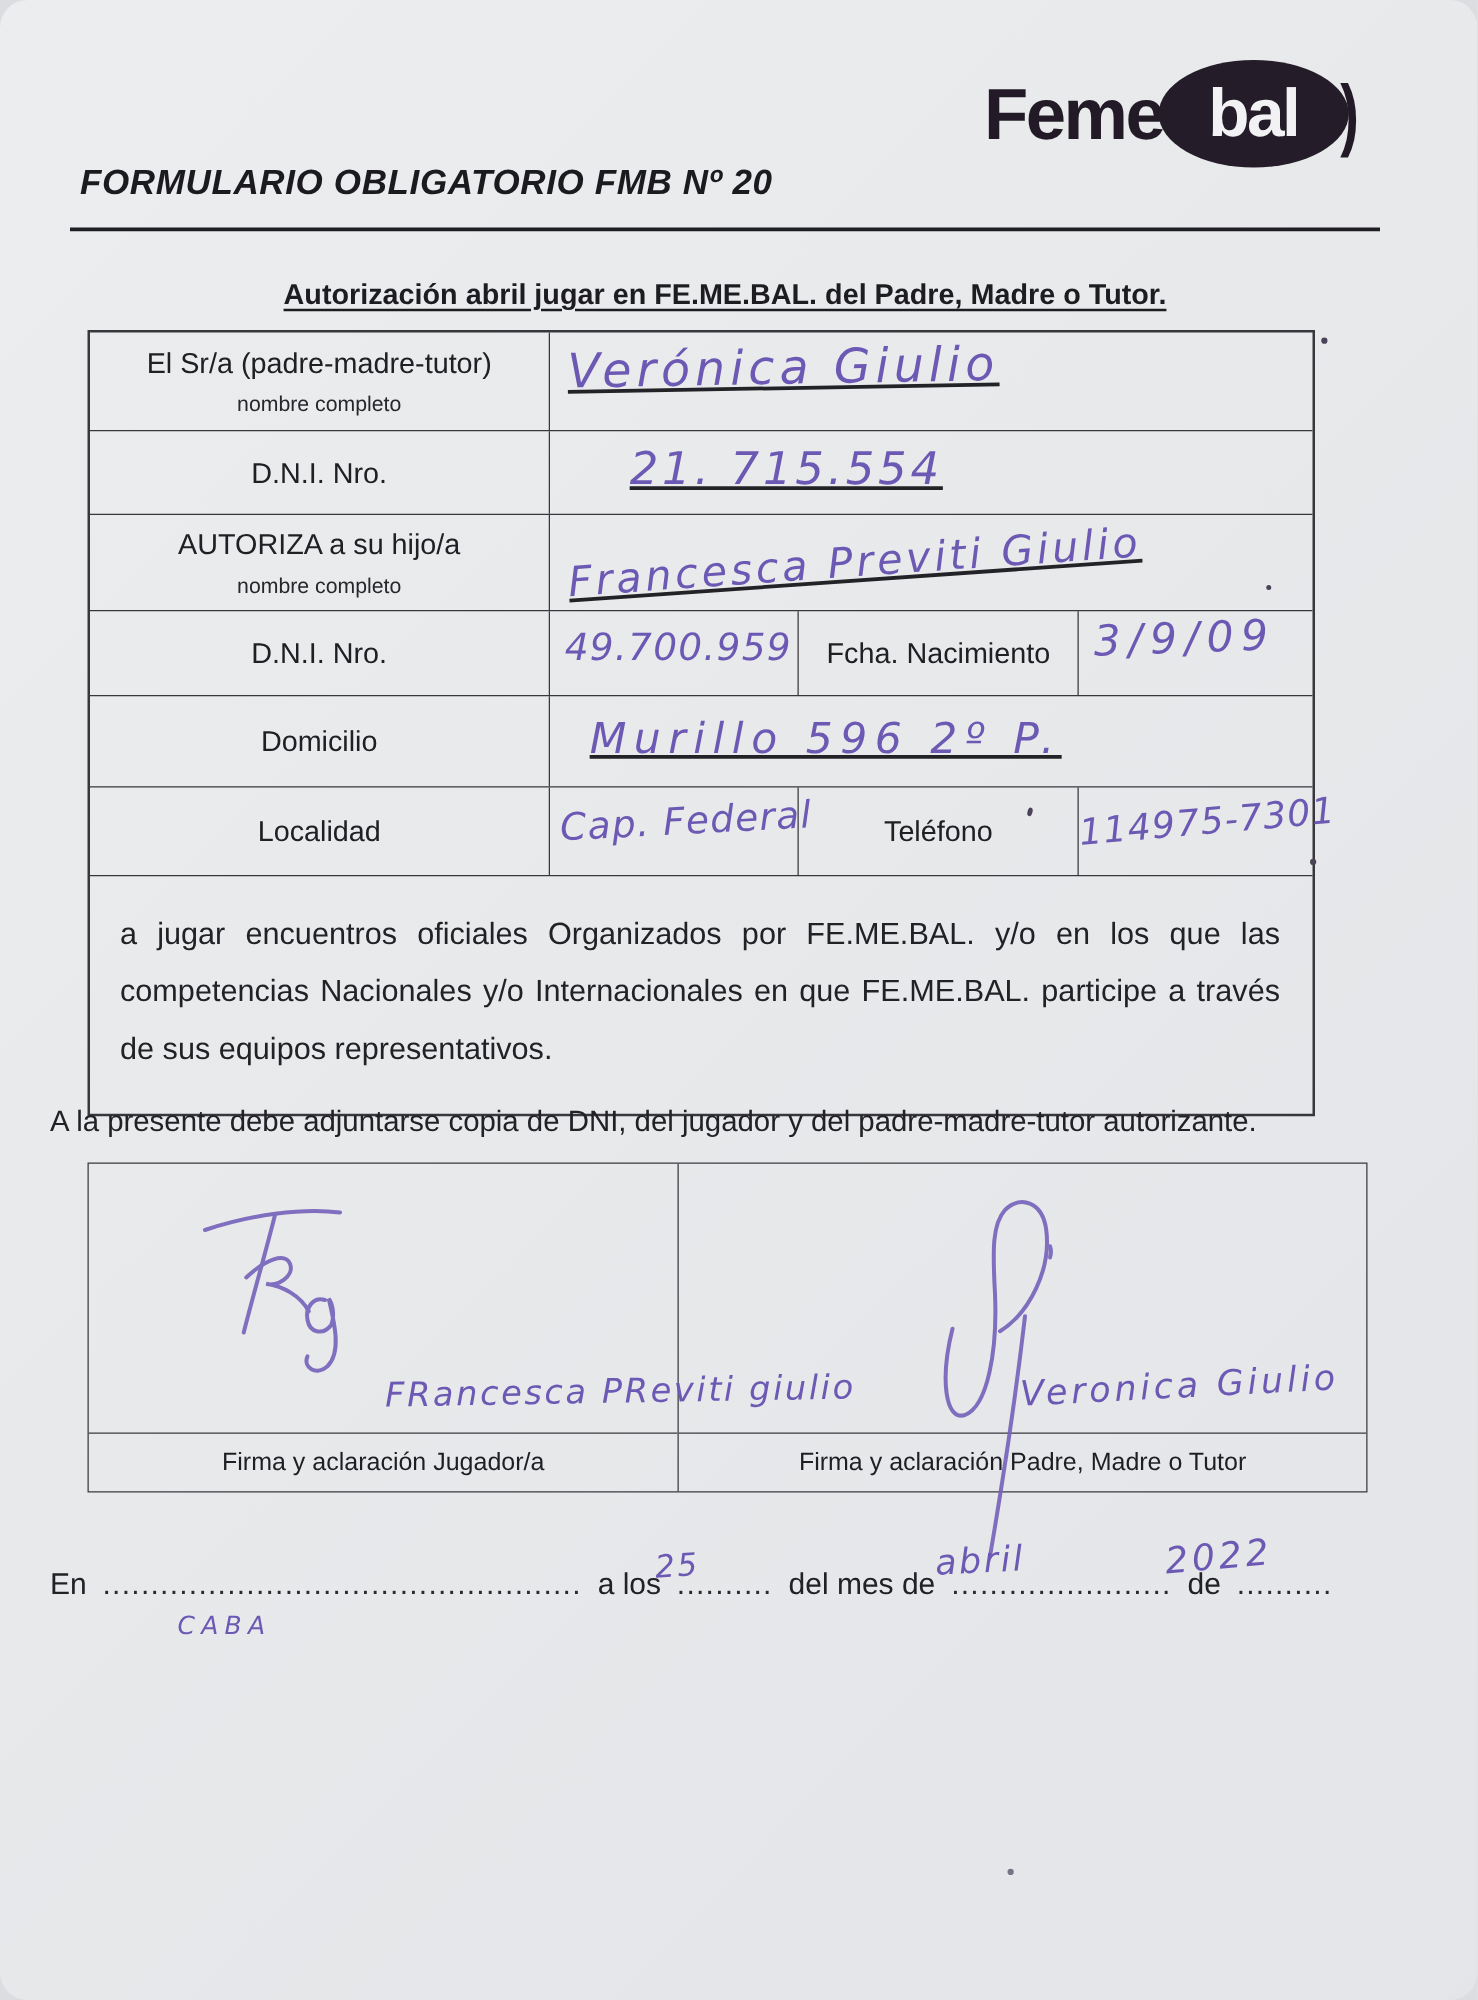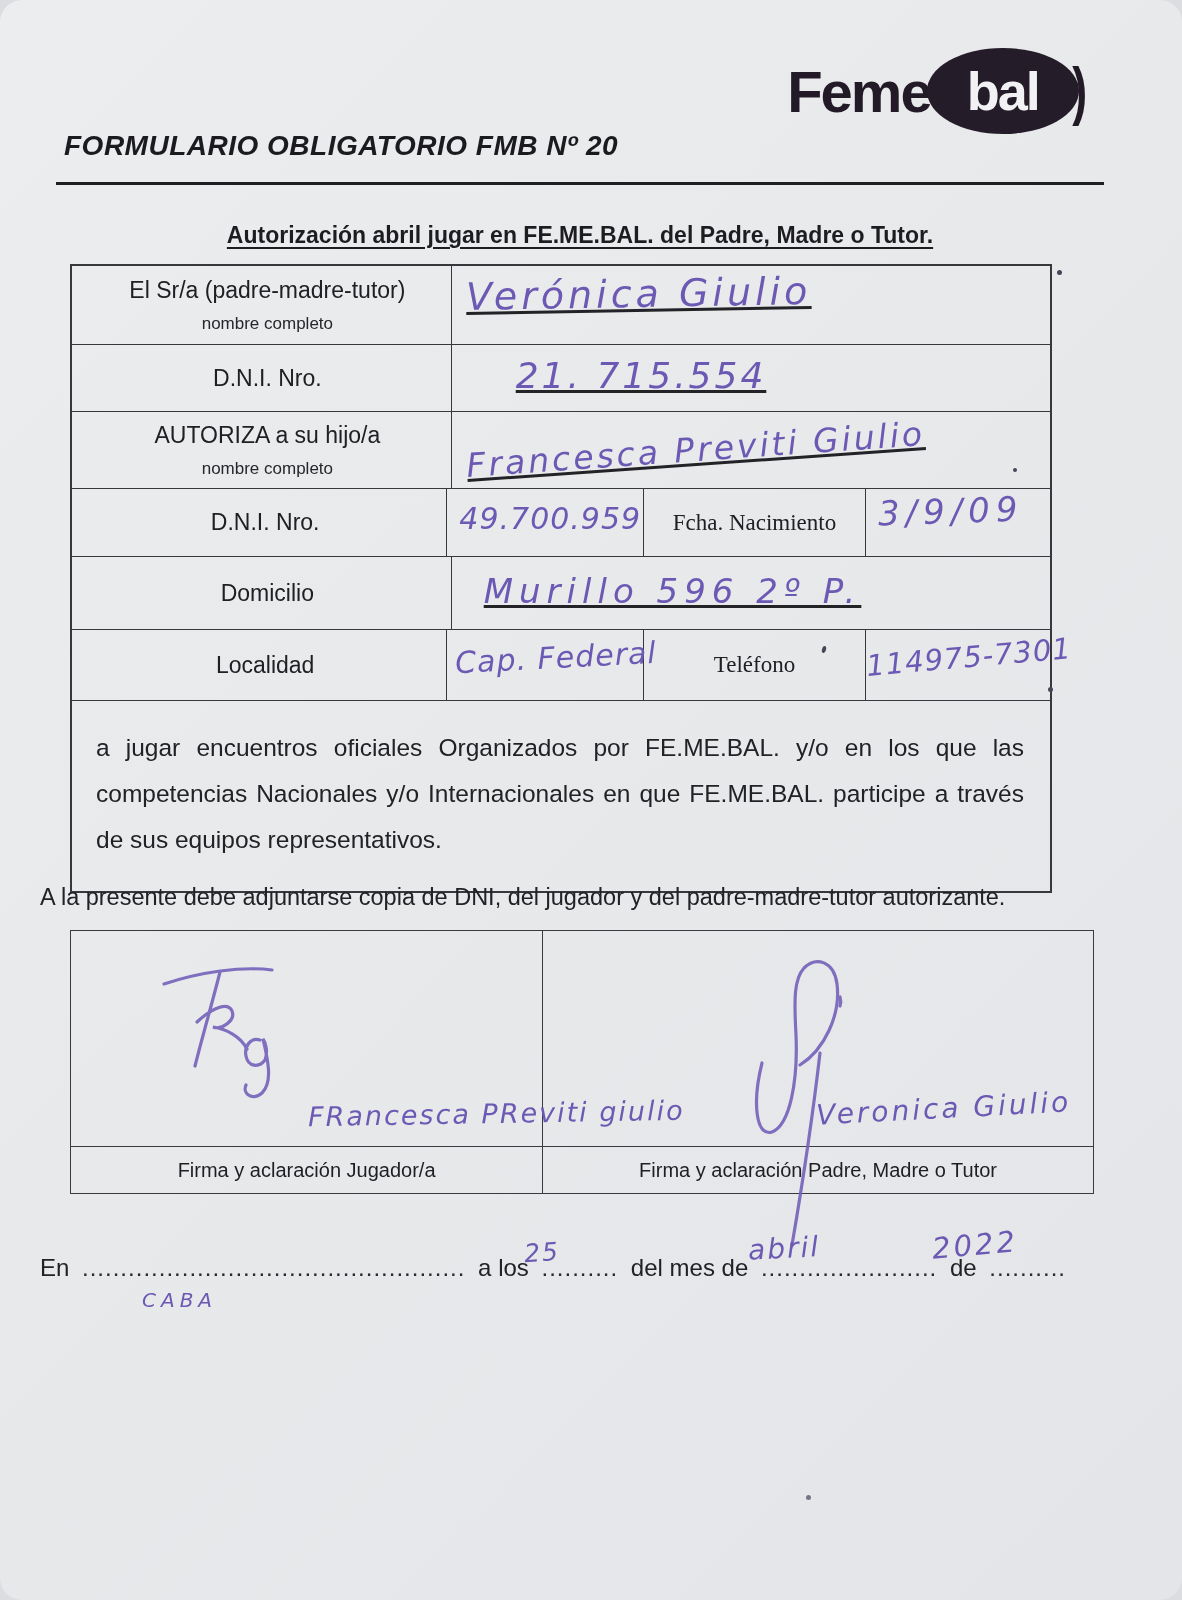--- a/index.html
+++ b/index.html
@@ -20,26 +20,26 @@
   .form-title{position:absolute;left:64px;top:130px;font-size:28px;font-weight:800;font-style:italic;
     letter-spacing:.5px;color:#1b1b1f;}
   .title-rule{position:absolute;left:56px;top:182px;width:1048px;height:3px;background:#1f1f23;}
   .subtitle{position:absolute;left:0;top:222px;width:1160px;text-align:center;font-size:23px;font-weight:700;
     text-decoration:underline;text-underline-offset:4px;color:#1d1d21;}
   
   .tbl{position:absolute;left:70px;top:264px;width:978px;border:2px solid #38383c;background:transparent;}
   .row{display:flex;border-top:1.5px solid #38383c;}
   .row:first-child{border-top:none;}
   .cell{box-sizing:border-box;display:flex;flex-direction:column;align-items:center;justify-content:center;}
-  .lab{width:37.6%;border-right:1.5px solid #38383c;padding:6px 8px;text-align:center;margin-left:12px;}
+  .lab{width:37.6%;border-right:1.5px solid #38383c;padding:6px 8px;text-align:center;}
   .lab .main{font-size:23px;color:#202024;}
   .lab .sub{font-size:17px;color:#27272b;margin-top:10px;}
   .val{flex:1;position:relative;justify-content:flex-start;align-items:flex-start;padding:4px 14px;text-decoration:underline;}
   .val2{width:20.4%;border-right:1.5px solid #38383c;position:relative;}
-  .lab2{width:22.9%;border-right:1.5px solid #38383c;font-size:23px;color:#202024;font-family:Liberation Serif, serif;}
+  .lab2{width:22.9%;border-right:1.5px solid #38383c;font-size:23px;color:#202024;}
   .val3{width:19.1%;position:relative;}
   .h78{height:78px}.h66{height:66px}.h76{height:76px}.h67{height:67px}.h72{height:72px}.h70{height:70px}
   .clause{border-top:1.5px solid #38383c;padding:24px 26px 28px 24px;font-size:24.5px;line-height:1.88;
     text-align:justify;color:#222226;}
   
   .hand{font-family:"DejaVu Sans",sans-serif;font-style:italic;color:#6c59b4;white-space:nowrap;}
   .hv1{font-size:38px;letter-spacing:4px;transform:rotate(-1deg);margin-top:2px;}
   .hv2{font-size:36px;letter-spacing:3px;margin-left:50px;margin-top:6px;}
   .hv3{font-size:33px;letter-spacing:3px;transform:rotate(-4deg);margin-top:14px;}
   .hv4{position:absolute;left:12px;top:12px;font-size:30px;letter-spacing:1px;}

